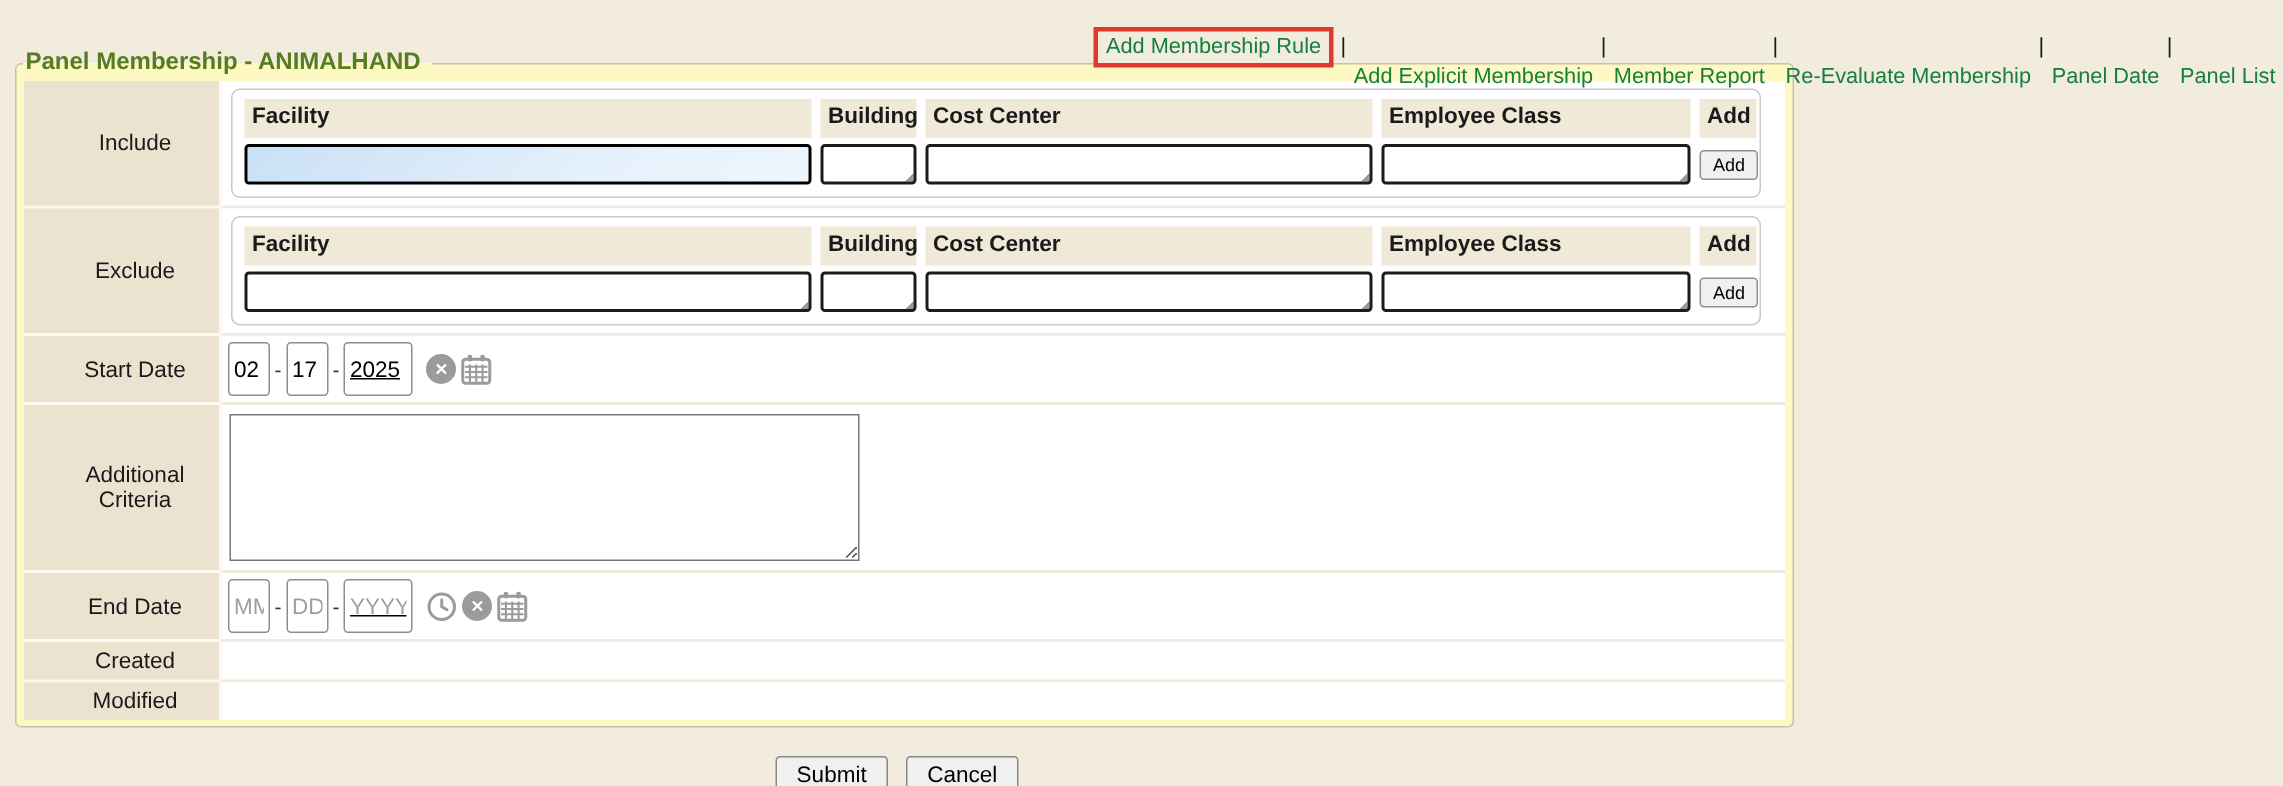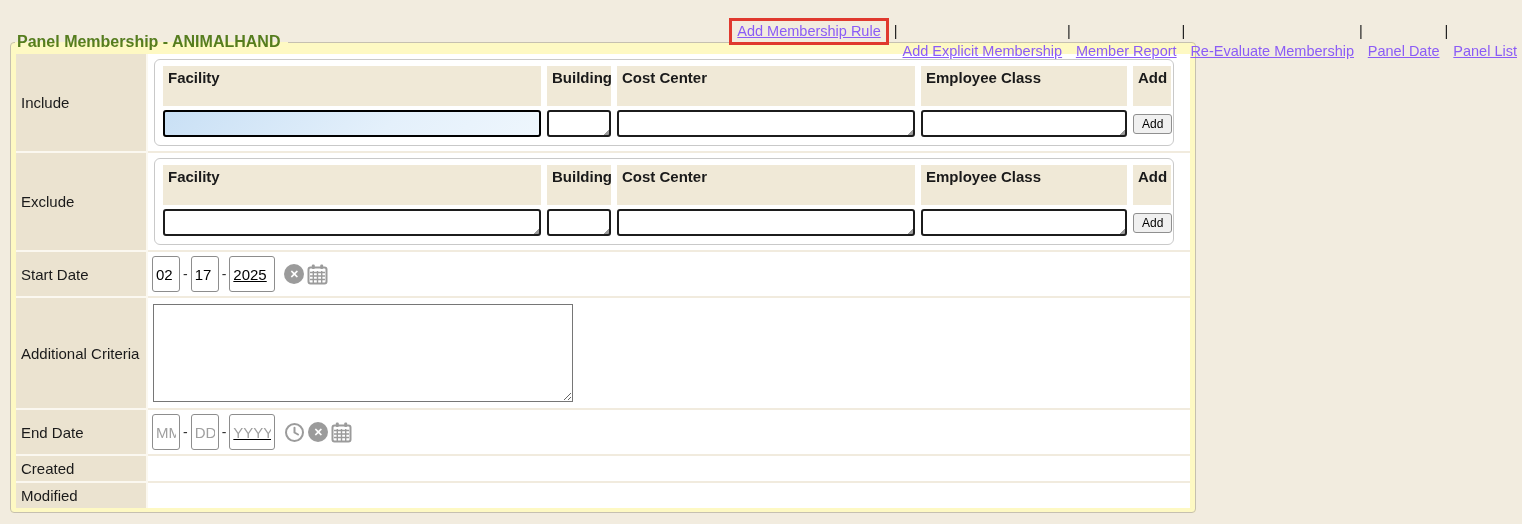--- a/index.html
+++ b/index.html
@@ -11,44 +11,45 @@
     color:#1a1a1a;
     position:relative;
   }
 
   
   .top-nav{
     position:absolute; top:3px; right:5px;
     display:flex; align-items:center; gap:5px;
     font-size:14.5px; white-space:nowrap;
   }
-  .top-nav a{ color:#8b5cf6; text-decoration:underline; cursor:pointer;margin-top:40px; }
+  .top-nav a{ color:#15803d; cursor:pointer;margin-top:40px; }
   .annotation{
     display:inline-block; border:3px solid #e0392e; padding:2px 5px 3px 5px;
   }
   .nav-sep{ color:#1a1a1a; }
 
   
   fieldset.panel{
     margin:33px 0 0 10px; padding:3px 5px 4px 5px;
     width:1186px;
     border:1px solid #c6c0b0; border-radius:4px;
     background:#fef9c3;
   }
   legend.page-title{
     color:#567d1e; font-weight:bold; font-size:16px;
     padding:0 8px 0 2px; margin-left:-1px;
   }
 
   table.form-table{ border-collapse:separate; border-spacing:0; width:100%; }
   td.lbl{
     background:#ebe3d0; width:132px; min-width:132px;
-    padding:4px 4px 4px 5px; font-size:15px;
+    padding:4px 4px 4px 22px; font-size:15px;
     border-bottom:2px solid #fbf8f0; border-right:2px solid #fbf8f0;
     vertical-align:middle;
+    text-align:center;
   }
   td.cnt{
     background:#ffffff; padding:2px 4px;
     border-bottom:2px solid #f1ebde;
     vertical-align:middle;
   }
   tr:last-child td.lbl, tr:last-child td.cnt{ border-bottom:none; }
 
   
   .rule-box{
@@ -57,21 +58,21 @@
     padding:6px 8px 8px 8px; margin:3px 0 3px 2px;
   }
   .rule-grid{
     display:grid;
     grid-template-columns:378px 64px 298px 206px 38px;
     column-gap:6px; row-gap:4px;
     align-items:center;
   }
   .hcell{
     background:#f0e9d7; font-weight:bold; font-size:15px;
-    padding:3px 5px; height:40px; line-height:18px;
+    padding:3px 5px; height:26px; line-height:18px;
   }
   .t-input{
     height:27px; border:2px solid #1c1c1c; border-radius:3px;
     padding:2px 5px; font-size:14px; font-family:"Liberation Sans",sans-serif;
     background-color:#fff;
     background-image:linear-gradient(-45deg,#9a9a9a 4px,transparent 4px);
     background-repeat:no-repeat; background-position:right bottom; background-size:9px 9px;
     width:100%;
   }
   .t-input.focused{

